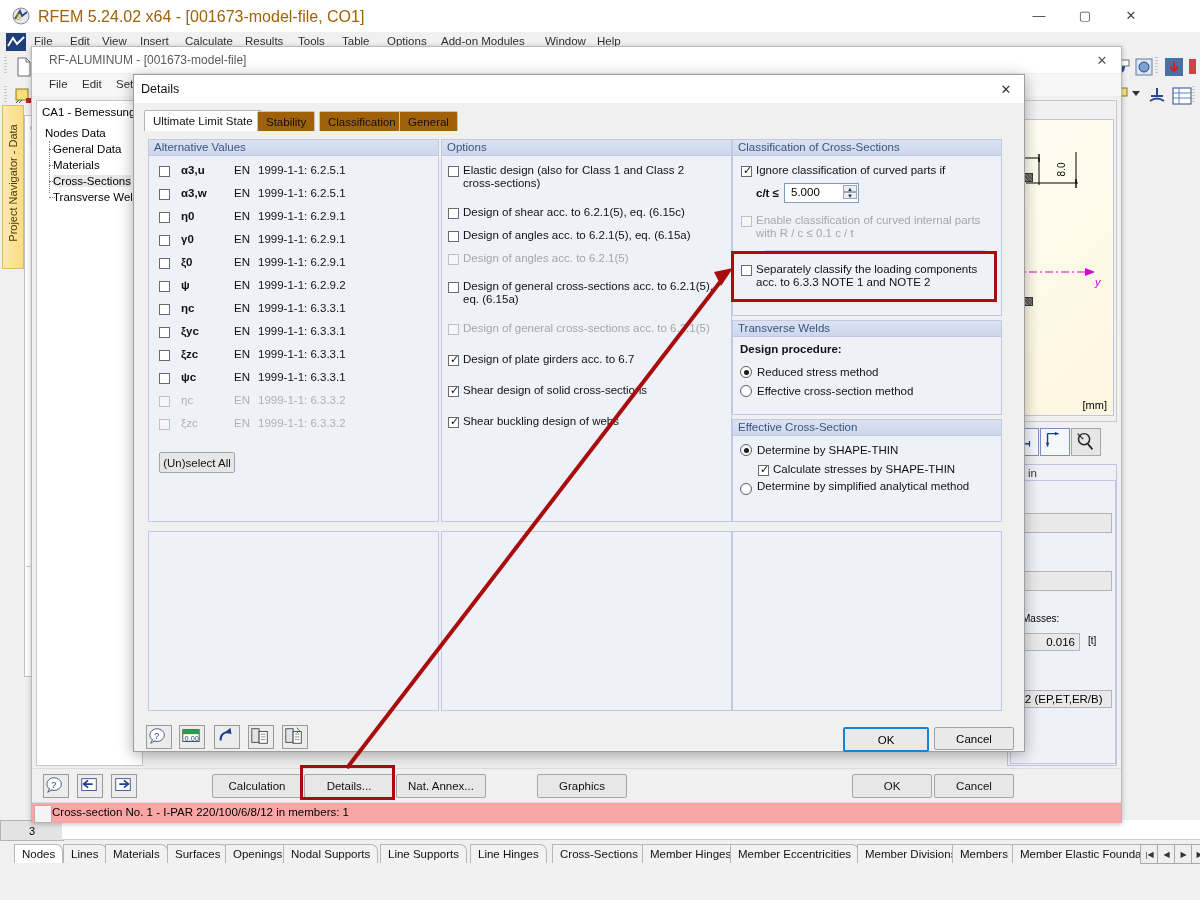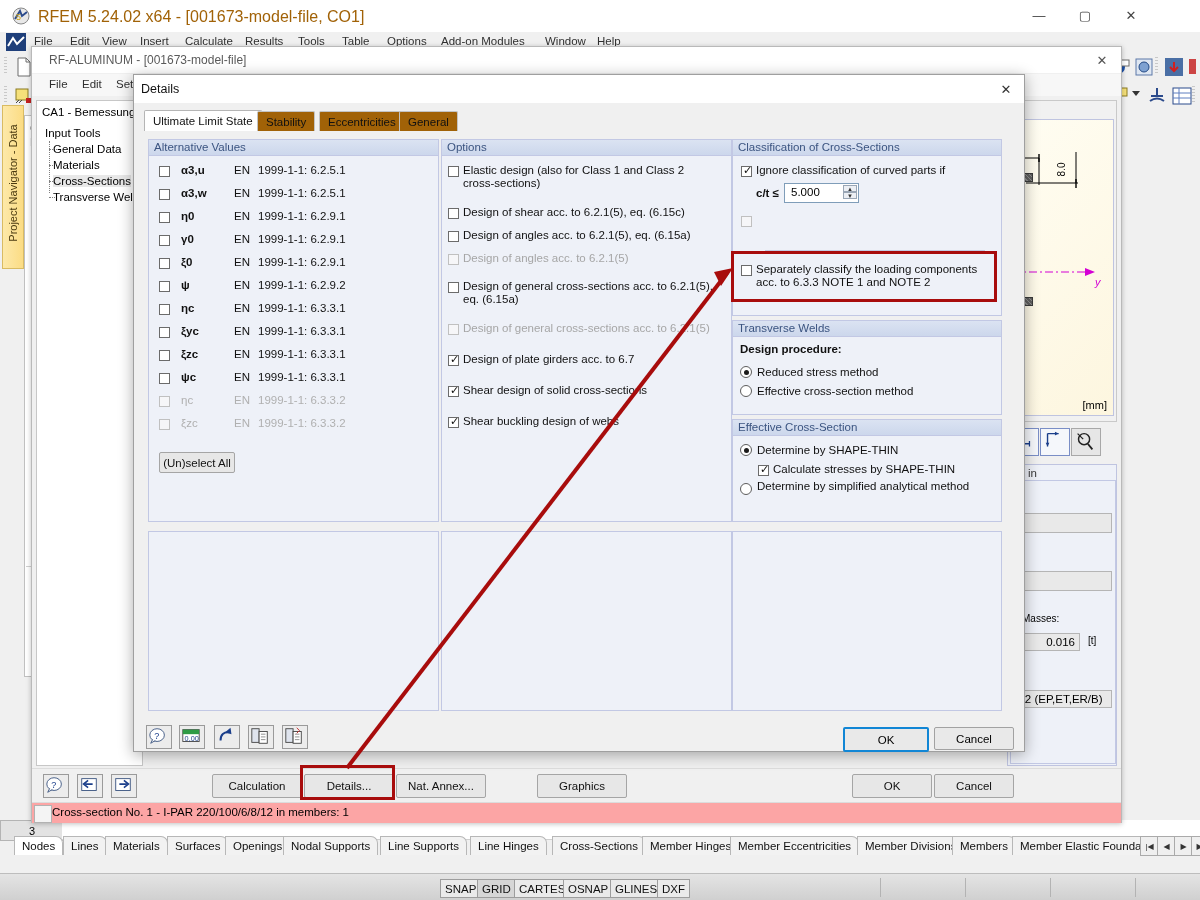--- a/index.html
+++ b/index.html
@@ -142,21 +142,21 @@
   
   #annot{position:absolute;left:0;top:0;width:1200px;height:900px;pointer-events:none;}
   .redbox{position:absolute;border:3px solid #a80c0c;}
 
   
   #rfem-tablearea{position:absolute;left:0;top:820px;width:1200px;height:80px;background:#f0f0f0;}
   #table-grid{position:absolute;left:0;top:0;width:1200px;height:20px;background:#fff;}
   .tcell{position:absolute;top:0;height:19px;border-right:1px solid #cfcfcf;border-bottom:1px solid #cfcfcf;background:#fff;}
   .rowhdr{position:absolute;left:0;top:0;width:62px;height:19px;background:#e3e3e3;border:1px solid #b4b4b4;
       display:flex;align-items:center;justify-content:center;font-size:11px;}
-  #sheet-tabs{position:absolute;left:0;top:16px;width:1176px;height:20px;}
+  #sheet-tabs{position:absolute;left:0;top:24px;width:1176px;height:20px;}
   .sheettab{position:absolute;top:0;height:18px;padding:0 7px;display:flex;align-items:center;font-size:11.5px;
       background:#f2f2f2;border:1px solid #b7b7b7;border-bottom:none;color:#111;
       border-radius:0 7px 0 0;}
   .sheettab.active{background:#ffffff;font-weight:normal;}
   .navbtn{position:absolute;top:0;width:17px;height:18px;background:#efefef;border:1px solid #aaa;
       display:flex;align-items:center;justify-content:center;font-size:8px;color:#333;}
 
   #rfem-statusbar{position:absolute;left:0;top:873px;width:1200px;height:27px;
       background:linear-gradient(to bottom,#e4e4e4,#cfcfcf);border-top:1px solid #bdbdbd;}
   .statbtn{position:absolute;top:5px;height:17px;padding:0 4px;display:flex;align-items:center;font-size:11.5px;
@@ -292,50 +292,38 @@
         <div class="sheettab" style="left:857px">Member Divisions</div>
         <div class="sheettab" style="left:952px">Members</div>
         <div class="sheettab" style="left:1012px">Member Elastic Foundations</div>
         <div class="navbtn" style="left:1140px">|◀</div>
         <div class="navbtn" style="left:1157px">◀</div>
         <div class="navbtn" style="left:1174px">▶</div>
         <div class="navbtn" style="left:1191px">▶|</div>
       </div>
     </div>
 
-    <div id="rfem-statusbar">
-      <div class="statbtn" style="left:440px">SNAP</div>
-      <div class="statbtn on" style="left:477px">GRID</div>
-      <div class="statbtn" style="left:514px">CARTES</div>
-      <div class="statbtn" style="left:563px">OSNAP</div>
-      <div class="statbtn" style="left:610px">GLINES</div>
-      <div class="statbtn" style="left:657px">DXF</div>
-      <div class="statcell" style="left:880px;width:85px"></div>
-      <div class="statcell" style="left:965px;width:85px"></div>
-      <div class="statcell" style="left:1050px;width:85px"></div>
-      <div class="statcell" style="left:1135px;width:65px"></div>
-    </div>
   </div>
 
   <div id="alu-window">
     <div id="alu-titlebar">
       <div id="alu-title-text">RF-ALUMINUM - [001673-model-file]</div>
       <div id="alu-close">✕</div>
     </div>
     <div id="alu-menubar">
       <div class="mi" style="left:17px">File</div>
       <div class="mi" style="left:50px">Edit</div>
       <div class="mi" style="left:84px">Settings</div>
     </div>
 
     <div id="alu-body">
 
       <div id="alu-tree">
         <div id="alu-tree-title">CA1 - Bemessung n</div>
-        <div class="tree-root" style="top:26px">Input Tools</div>
+        <div class="tree-root" style="top:26px">Nodes Data</div>
         <div class="tree-dots" style="top:40px;height:52px"></div>
         <div class="tree-dash" style="top:48px"></div>
         <div class="tree-dash" style="top:64px"></div>
         <div class="tree-dash" style="top:80px"></div>
         <div class="tree-dash" style="top:96px"></div>
         <div class="tree-item" style="top:42px">General Data</div>
         <div class="tree-item" style="top:58px">Materials</div>
         <div class="tree-item tree-sel" style="top:74px">Cross-Sections</div>
         <div class="tree-item" style="top:90px">Transverse Welds</div>
       </div>
@@ -432,21 +420,21 @@
 
   <div id="details-dlg">
     <div id="dlg-titlebar">
       <div id="dlg-title">Details</div>
       <div id="dlg-close">✕</div>
     </div>
 
     <div id="dlg-tabs">
       <div class="tab active" style="left:0px">Ultimate Limit State</div>
       <div class="tab" style="left:113px">Stability</div>
-      <div class="tab" style="left:175px">Eccentricities</div>
+      <div class="tab" style="left:175px">Classification</div>
       <div class="tab" style="left:255px">General</div>
     </div>
 
     <div class="gbox" style="left:14px;top:64px;width:289px;height:381px">
       <div class="gbox-hdr"></div>
       <div class="gbox-hdr-txt">Alternative Values</div>
 
       <div class="cb" style="left:10px;top:26px"></div>
       <div class="sym" style="left:32px;top:24px">α3,u</div>
       <div class="code" style="left:85px;top:24px">EN</div>
@@ -560,20 +548,21 @@
       <div class="lbl" style="left:23px;top:47px;font-weight:bold">c/t ≤</div>
       <div class="spin" style="left:51px;top:43px;width:73px">
         <input type="text" value="5.000" style="">
         <div class="btns">
           <div class="up">▲</div>
           <div class="dn">▼</div>
         </div>
       </div>
 
       <div class="cb dis" style="left:8px;top:76px"></div>
+      <div class="lbl dis" style="left:23px;top:74px;width:238px">Enable classification of curved internal parts with R / c ≤ 0.1 c / t</div>
 
       <hr class="sep" style="left:32px;top:110px;width:220px">
 
       <div class="cb" style="left:8px;top:125px"></div>
       <div class="lbl" style="left:23px;top:123px;width:238px">Separately classify the loading components acc. to 6.3.3 NOTE 1 and NOTE 2</div>
     </div>
 
     <div class="gbox" style="left:598px;top:245px;width:268px;height:93px">
       <div class="gbox-hdr"></div>
       <div class="gbox-hdr-txt">Transverse Welds</div>

